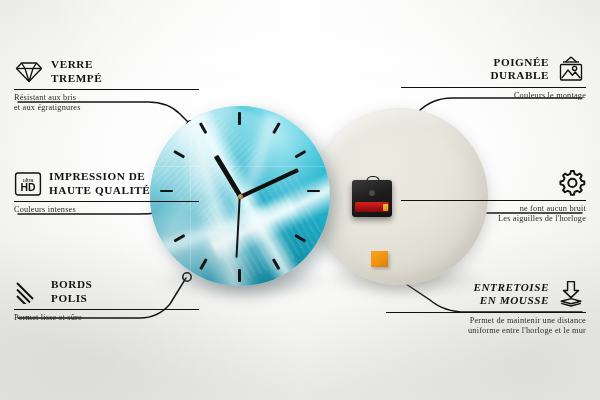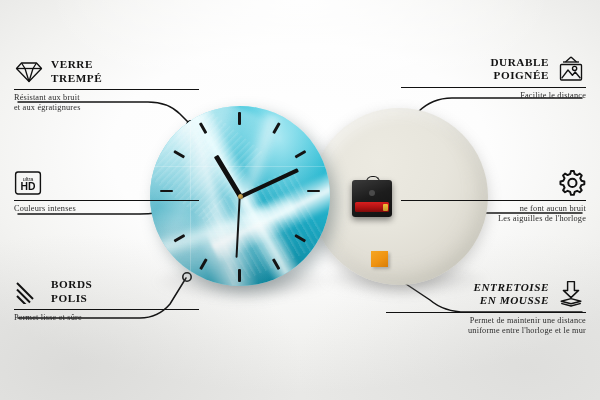--- a/index.html
+++ b/index.html
@@ -238,31 +238,35 @@
           <path d="M7.5 3 L11 8.5 L15 21.5"></path>
           <path d="M22.5 3 L19 8.5 L15 21.5"></path>
         </g>
       </svg>
       <div>
         <div class="ttl">VERRE</div>
         <div class="ttl">TREMPÉ</div>
       </div>
     </div>
     <div class="rule"></div>
-    <div class="sub">Résistant aux bruit</div>
+    <div class="sub">Résistant aux bris</div>
     <div class="sub">et aux égratignures</div>
   </div>
 
   <div class="feat left" id="f-impr">
     <div class="hdr">
       <svg class="ico" width="28" height="26" viewBox="0 0 28 26">
         <rect x="1.6" y="2" width="24.8" height="22" rx="2.4" fill="none" stroke="#111" stroke-width="1.4"></rect>
         <text x="14" y="11.2" text-anchor="middle" font-family="Liberation Sans, sans-serif" font-size="5.4" fill="#111">ultra</text>
         <text x="14" y="20.2" text-anchor="middle" font-family="Liberation Sans, sans-serif" font-size="10.4" font-weight="bold" fill="#111">HD</text>
       </svg>
+      <div>
+        <div class="ttl">IMPRESSION DE</div>
+        <div class="ttl">HAUTE QUALITÉ</div>
+      </div>
     </div>
     <div class="rule"></div>
     <div class="sub">Couleurs intenses</div>
   </div>
 
   <div class="feat left" id="f-bords">
     <div class="hdr">
       <svg class="ico" width="30" height="24" viewBox="0 0 30 24">
         <g stroke="#111" stroke-width="2" stroke-linecap="butt">
           <path d="M3 3 L19 19"></path>
@@ -275,35 +279,35 @@
         <div class="ttl">POLIS</div>
       </div>
     </div>
     <div class="rule"></div>
     <div class="sub">Permet lisse et sûre</div>
   </div>
 
   <div class="feat right" id="f-poignee">
     <div class="hdr">
       <div style="flex:1;">
+        <div class="ttl">POIGNÉE</div>
         <div class="ttl">DURABLE</div>
-        <div class="ttl">POIGNÉE</div>
       </div>
       <svg class="ico" width="30" height="28" viewBox="0 0 30 28">
         <g fill="none" stroke="#111" stroke-width="1.35" stroke-linejoin="round">
           <path d="M15 2 L9.5 7 M15 2 L20.5 7"></path>
           <path d="M7 7 L23 7"></path>
           <rect x="4.5" y="9.5" width="21" height="15.5" rx="1"></rect>
           <path d="M5.6 23.3 L12 15 L16.4 20.2 L19.2 17 L24.4 23.3"></path>
           <circle cx="18.6" cy="13.4" r="2.1"></circle>
         </g>
       </svg>
     </div>
     <div class="rule"></div>
-    <div class="sub">Facilite le distance</div>
+    <div class="sub">Couleurs le montage</div>
   </div>
 
   <div class="feat right" id="f-meca">
     <div class="hdr">
       <svg class="ico" width="30" height="28" viewBox="0 0 30 30">
         <g fill="none" stroke="#111" stroke-width="2.1" stroke-linejoin="round">
           <path d="M15 3.2 L18 3.2 L18.9 6.4 L21.6 7.6 L24.4 6 L26.5 8.1 L24.9 10.9 L26.1 13.6 L29.3 14.5 L29.3 17.5
                    L26.1 18.4 L24.9 21.1 L26.5 23.9 L24.4 26 L21.6 24.4 L18.9 25.6 L18 28.8 L15 28.8
                    L14.1 25.6 L11.4 24.4 L8.6 26 L6.5 23.9 L8.1 21.1 L6.9 18.4 L3.7 17.5 L3.7 14.5
                    L6.9 13.6 L8.1 10.9 L6.5 8.1 L8.6 6 L11.4 7.6 L14.1 6.4 Z"></path>

